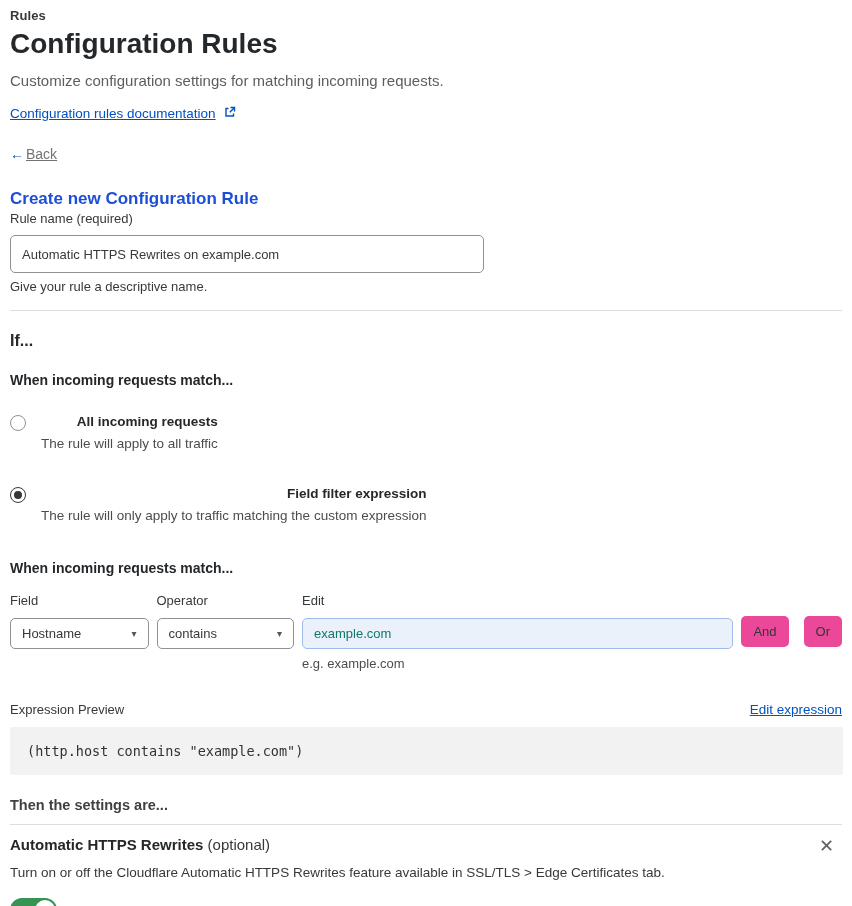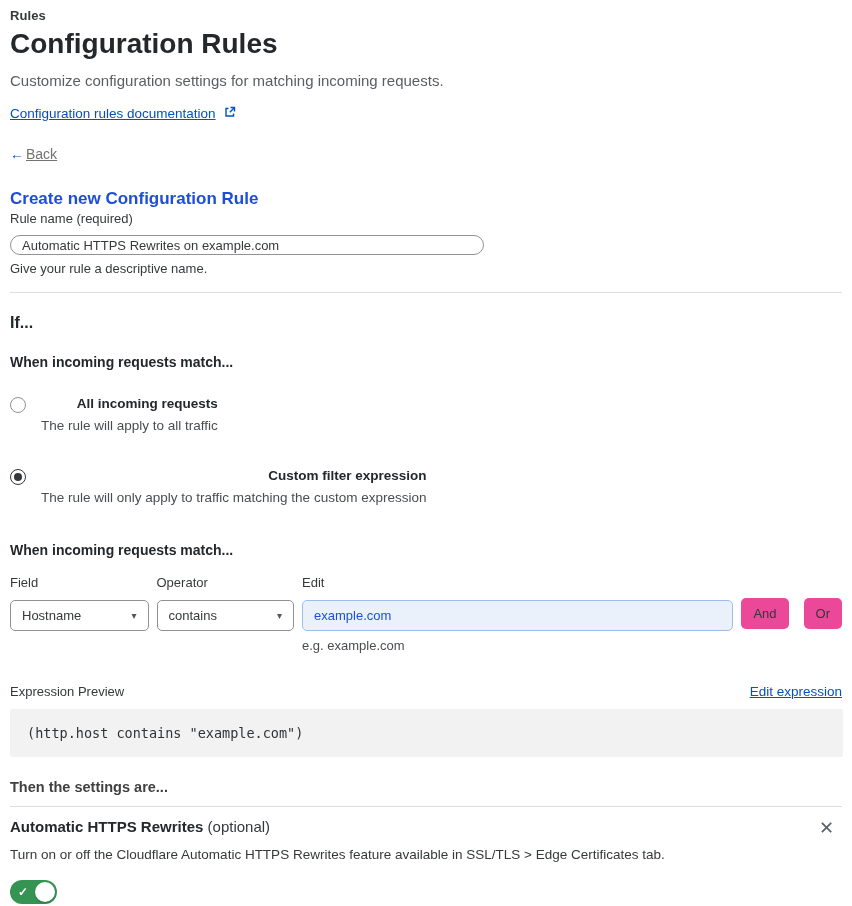--- a/index.html
+++ b/index.html
@@ -19,22 +19,22 @@
   .doc-link-row { margin-top:15px; display:flex; align-items:center; gap:5px; }
   .ext-icon { display:inline-block; color:#0051c3; margin-left:3px; vertical-align:-1px; }
   .back-row { margin-top:24px; font-size:14px; }
   .back-arrow { color:#0051c3; text-decoration:none; margin-right:2px; }
   .back-link { color:#0051c3; text-decoration:underline; font-size:14px; }
 
   
   .section-title { font-size:17px; font-weight:700; color:#1d4ed8; margin-top:27px; }
   .field-label { font-size:13px; color:#36393a; margin-top:21px; }
   .rule-name-input {
-    margin-top:8px; width:474px; height:20px;
-    border:1px solid #8f9195; border-radius:14px;
+    margin-top:8px; width:474px; height:38px;
+    border:1px solid #8f9195; border-radius:5px;
     padding:0 11px; font-size:13px; color:#36393a;
     font-family:"Liberation Sans","DejaVu Sans",sans-serif;
     background:#fff; outline:none; display:block;
   }
   .help-text { font-size:13px; color:#36393a; margin-top:6px; }
   .divider { border:none; border-top:1px solid #dcdee0; margin-top:16px; }
 
   
   .if-heading { font-size:16px; font-weight:700; color:#24282b; margin-top:21px; }
   .match-heading { font-size:14px; font-weight:700; color:#24282b; margin-top:22px; }
@@ -62,21 +62,21 @@
   .col-label { font-size:13px; color:#36393a; margin-bottom:10px; }
   .select-box {
     height:31px; border:1px solid #8f9195; border-radius:5px; background:#fff;
     display:flex; align-items:center; justify-content:space-between;
     padding:0 11px; font-size:13px; color:#36393a; cursor:pointer;
   }
   .caret { font-size:10px; color:#55585b; }
   .value-input {
     height:31px; width:100%;
     border:1px solid #9fbdec; border-radius:5px;
-    background:#eaf1fb; padding:0 11px; font-size:13px; color:#1d4ed8;
+    background:#eaf1fb; padding:0 11px; font-size:13px; color:#0f766e;
     font-family:"Liberation Sans","DejaVu Sans",sans-serif; outline:none;
   }
   .value-hint { font-size:13px; color:#4a4d50; margin-top:7px; }
   .connector-btns { display:flex; gap:15px; margin-top:23px; }
   .conn-btn {
     height:31px; border:none; border-radius:5px; background:#ec4899;
     color:#33363a; font-size:13px; padding:0 12px; cursor:pointer;
     font-family:"Liberation Sans","DejaVu Sans",sans-serif;
   }
 
@@ -158,21 +158,21 @@
     <div>
       <div class="radio-label">All incoming requests</div>
       <div class="radio-desc">The rule will apply to all traffic</div>
     </div>
   </div>
   <div class="radio-option checked">
     <span class="radio-circle">
         <span class="radio-dot"></span>
       </span>
     <div>
-      <div class="radio-label">Custom filter expression</div>
+      <div class="radio-label">Field filter expression</div>
       <div class="radio-desc">The rule will only apply to traffic matching the custom expression</div>
     </div>
   </div>
 </div>
 
 <h3 class="builder-heading">When incoming requests match...</h3>
 
 <div class="builder-row">
   <div class="col col-field">
     <span class="col-label">Field</span>

